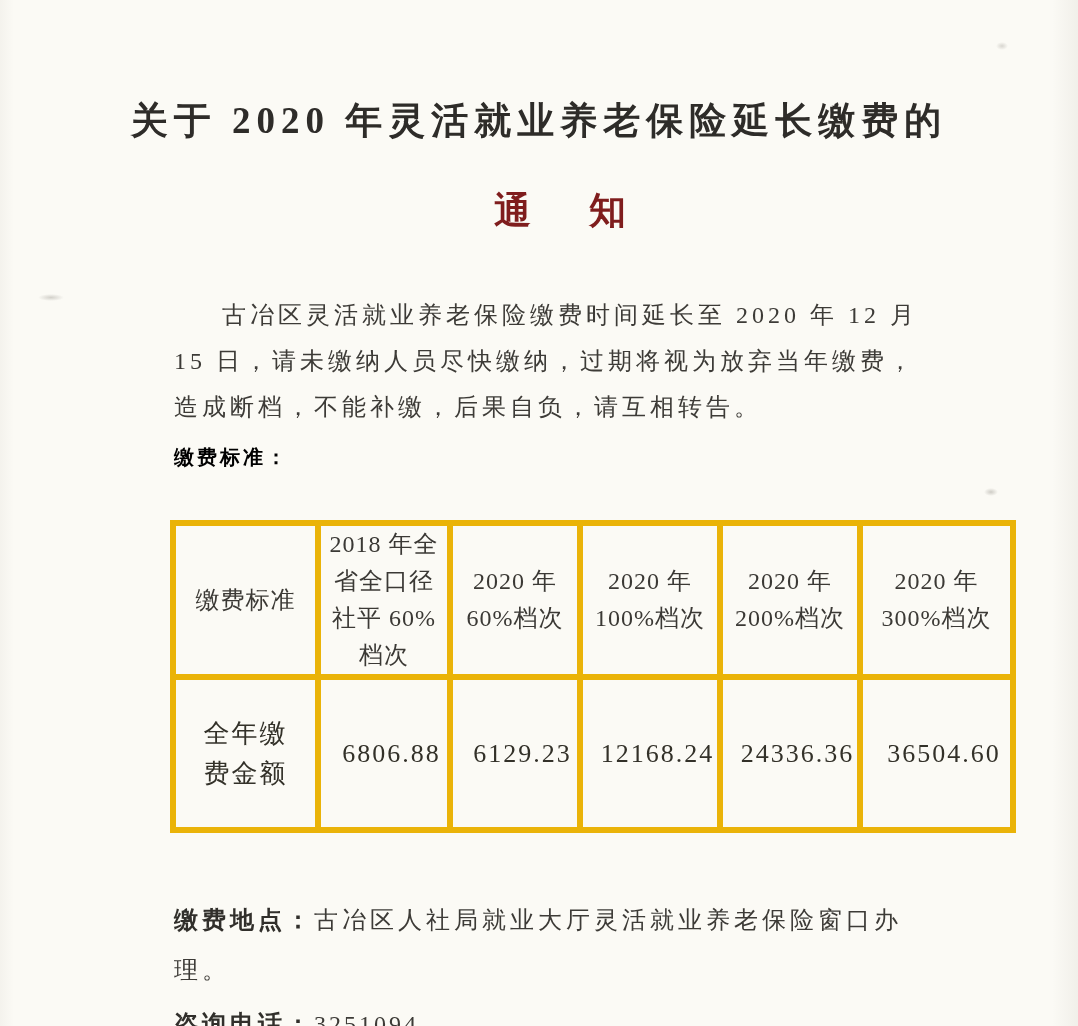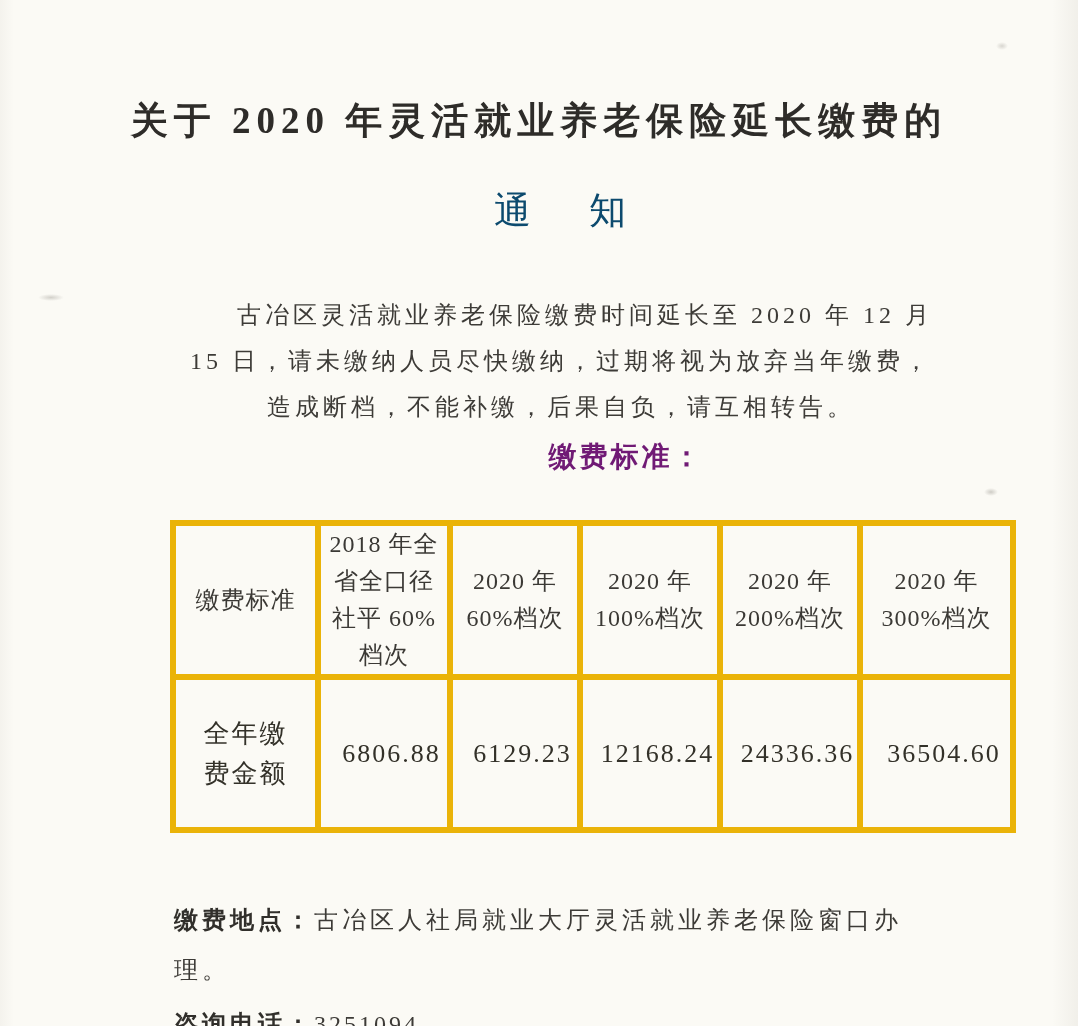--- a/index.html
+++ b/index.html
@@ -44,44 +44,42 @@
   }
   .title-line1 {
     font-size: 37px;
     font-weight: bold;
     letter-spacing: 6px;
     color: #2e2c29;
   }
   .title-line2 {
     margin-top: 40px;
     font-size: 37px;
-    font-weight: normal;
-    color: #0c4a6e;
+    font-weight: bold;
+    color: #7f1d1d;
     margin-left: 42px;
   }
   .title-line2 .gap-left { margin-right: 58px; }
 
   .body-paragraph {
     margin: 56px 130px 0 174px;
     font-size: 24px;
     line-height: 46px;
     letter-spacing: 4px;
     text-indent: 2em;
     white-space: pre-line;
     color: #3d3b37;
-    text-align: center;
   }
   .standards-heading {
     margin: 4px 0 0 174px;
-    font-size: 28px;
+    font-size: 20px;
     font-weight: bold;
     line-height: 46px;
     letter-spacing: 3px;
-    color: #701a75;
-    text-align: center;
+    color: #000000;
   }
 
   table.pay-table {
     margin: 40px 0 0 170px;
     width: 840px;
     border-collapse: collapse;
     table-layout: fixed;
   }
   .pay-table td, .pay-table th {
     border: 6px solid #eab308;

